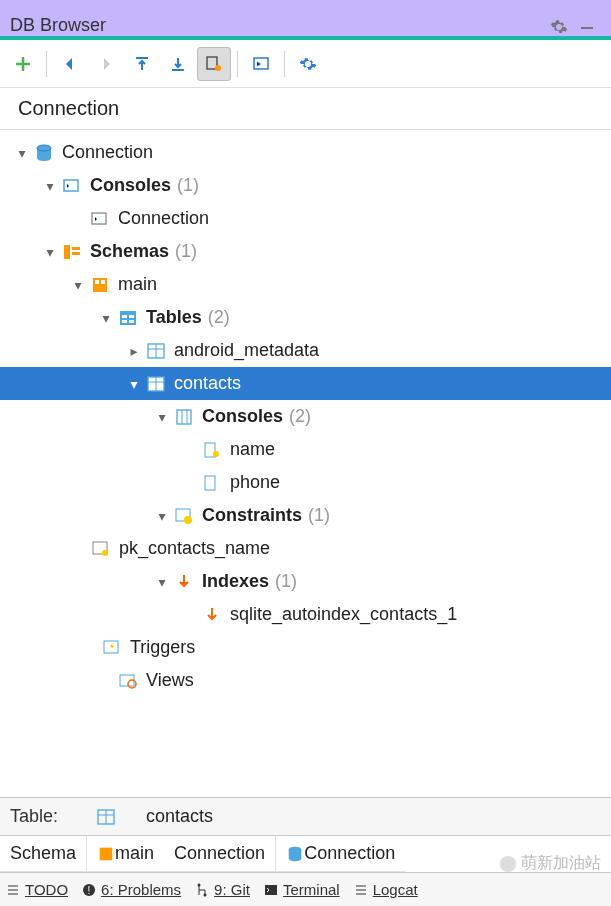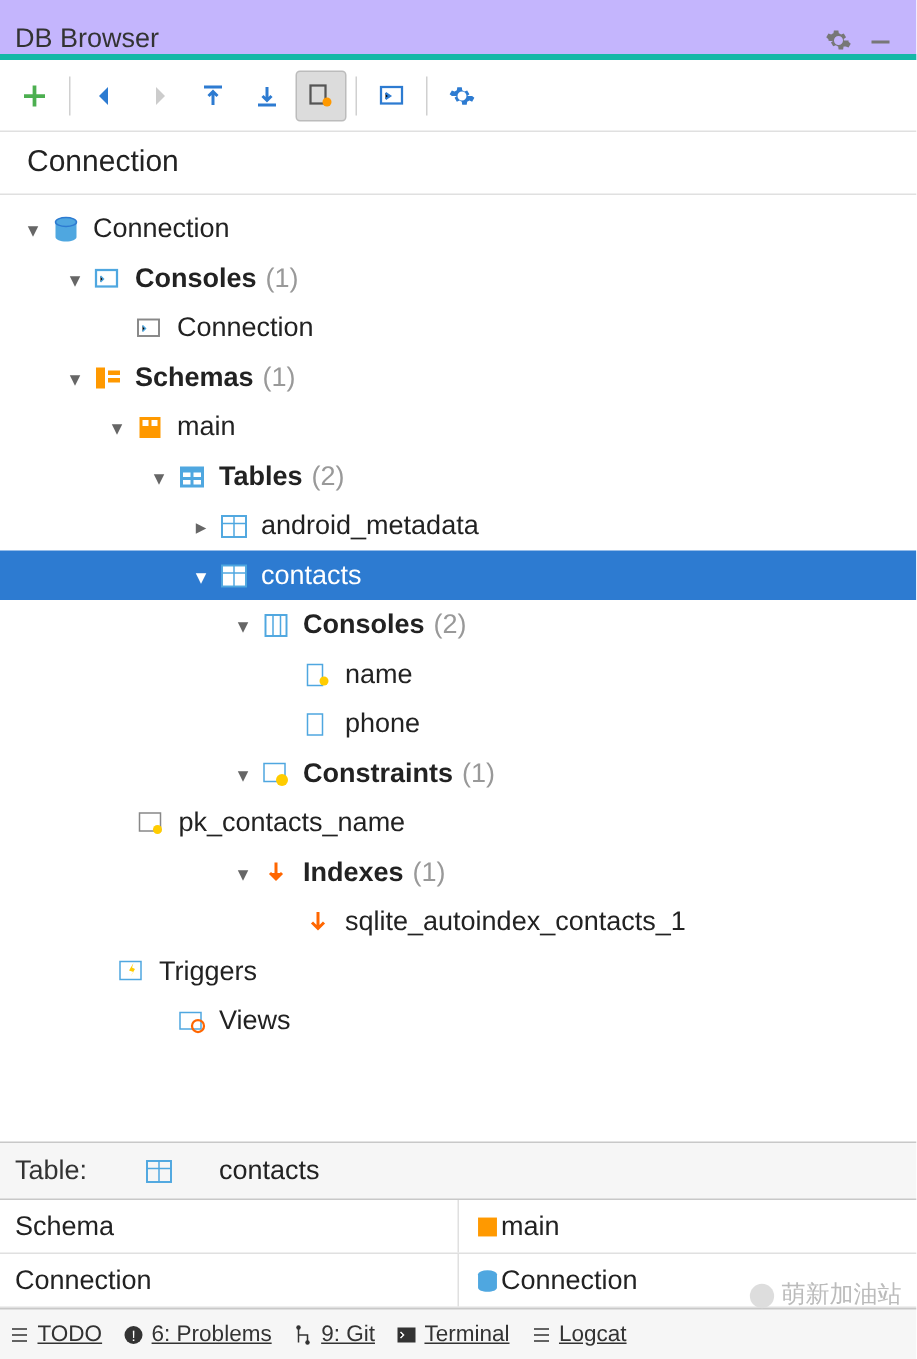--- a/index.html
+++ b/index.html
@@ -22,21 +22,21 @@
 .row .ico { width: 24px; height: 24px; display: flex; align-items: center; justify-content: center; margin-right: 6px; }
 .row .lbl { color: #222; }
 .row .lbl.bold { font-weight: 600; }
 .row .cnt { color: #999; margin-left: 6px; }
 .row.sel { background: #2d7bd1; color: #fff; }
 .row.sel .lbl, .row.sel .arrow { color: #fff; }
 
 .details { border-top: 1px solid #c8c8c8; }
 .details .head { height: 38px; display: flex; align-items: center; padding: 0 10px; border-bottom: 1px solid #c8c8c8; background: #f6f6f6; gap: 30px; }
 .details .head .k { color: #333; margin-right: 8px; }
-.details .grid { display: flex; flex-direction: column; }
+.details .grid { display: flex; flex-direction: row; }
 .details .drow { display: flex; height: 36px; border-bottom: 1px solid #e0e0e0; }
 .details .cell { flex: 1; display: flex; align-items: center; padding: 0 10px; }
 .details .cell:first-child { border-right: 1px solid #e0e0e0; }
 
 .statusbar { height: 34px; border-top: 1px solid #c8c8c8; background: #f6f6f6; display: flex; align-items: center; padding: 0 6px; font-size: 15px; color: #333; gap: 14px; text-decoration: underline; }
 .statusbar .sbtn { display: flex; align-items: center; gap: 5px; }
 .wm { position: absolute; right: 10px; bottom: 32px; font-size: 16px; color: #bbb; display: flex; align-items: center; gap: 4px; }
 
 svg { display: block; }
 </style>
@@ -276,21 +276,21 @@
 
   <div class="row" style="padding-left:200px">
     <span class="ico">
         <svg width="20" height="20" viewBox="0 0 20 20">
           <path stroke="#f60" stroke-width="2" fill="none" d="M10 3v11M6 10l4 4 4-4"></path>
         </svg>
       </span>
     <span class="lbl">sqlite_autoindex_contacts_1</span>
   </div>
 
-  <div class="row" style="padding-left:76px">
+  <div class="row" style="padding-left:100px">
     <span class="ico">
         <svg width="20" height="20" viewBox="0 0 20 20">
           <rect x="2" y="3" width="14" height="12" fill="none" stroke="#4fa7e0"></rect>
           <path fill="#fc0" d="M12 8l-3 5 2-3-3-1 3-5-1 3z"></path>
         </svg>
       </span>
     <span class="lbl">Triggers</span>
   </div>
 
   <div class="row" style="padding-left:116px">

